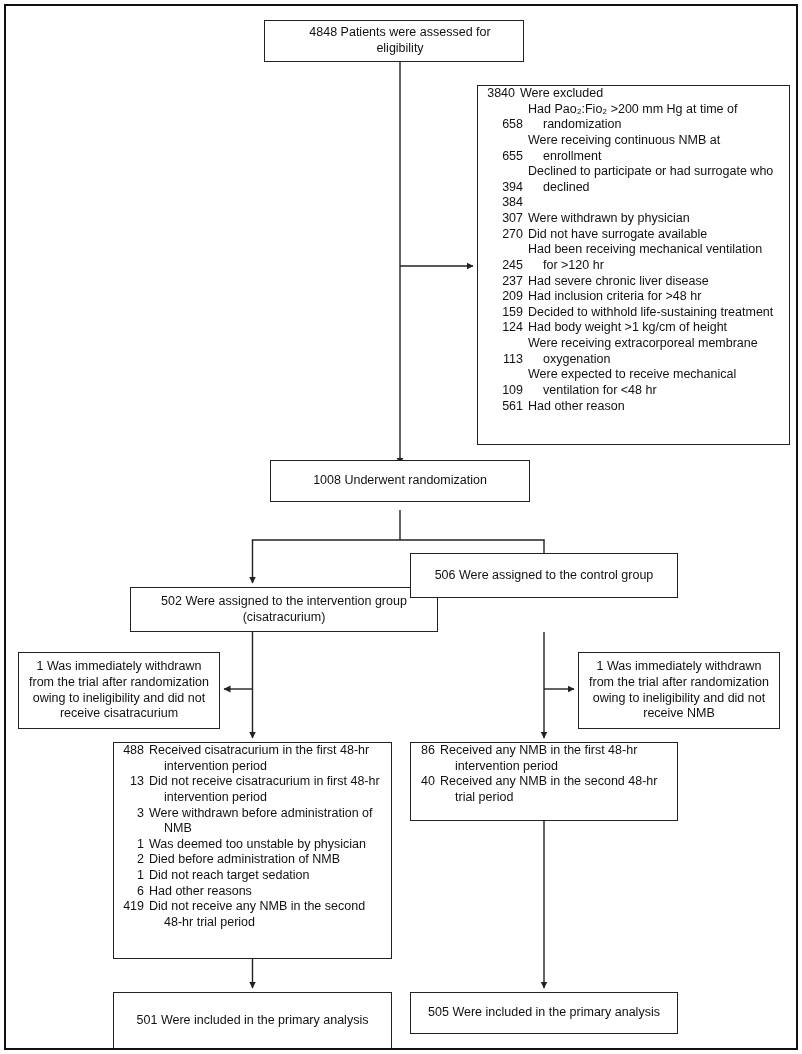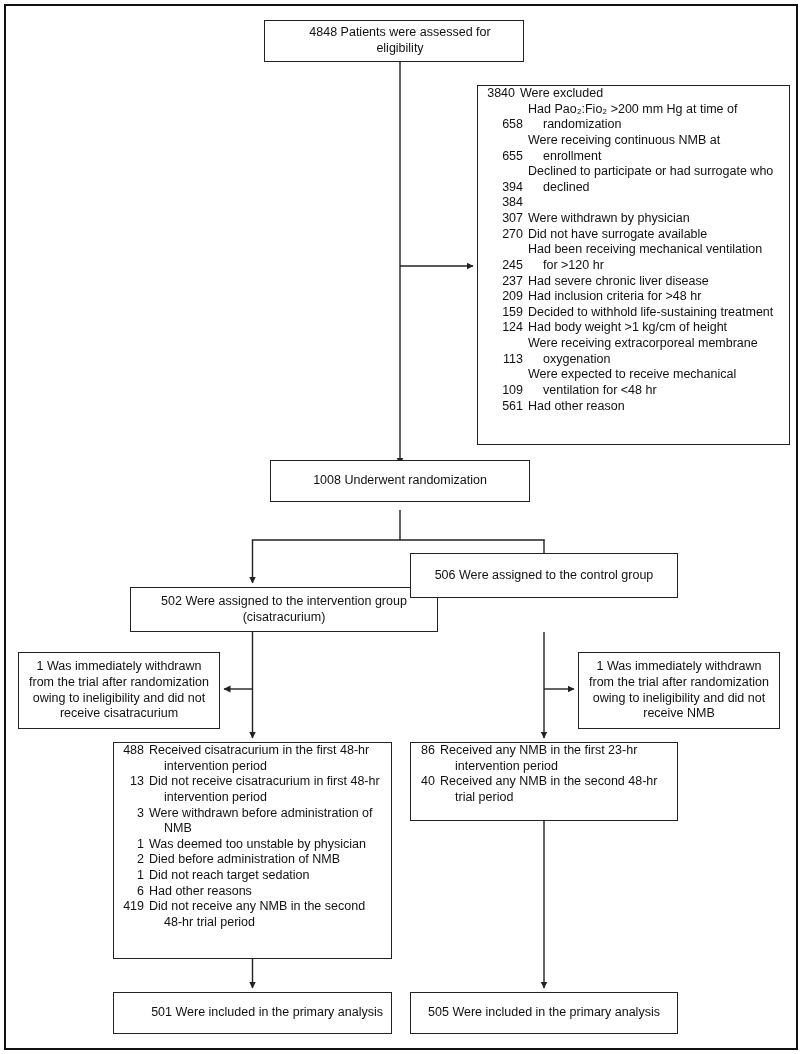--- a/index.html
+++ b/index.html
@@ -31,21 +31,21 @@
 
   #box-eligibility   { left:264px; top:20px;  width:260px; height:42px;padding-left:20px; }
   #box-excluded      { left:477px; top:85px;  width:313px; height:360px; }
   #box-randomization { left:270px; top:460px; width:260px; height:42px; }
   #box-intervention  { left:130px; top:587px; width:308px; height:45px; }
   #box-control       { left:410px; top:553px; width:268px; height:45px; }
   #box-intervention-withdrawn { left:18px;  top:652px; width:202px; height:77px; padding:2px 5px; }
   #box-control-withdrawn      { left:578px; top:652px; width:202px; height:77px; padding:2px 5px; }
   #box-left-treatment  { left:113px; top:742px; width:279px; height:217px; }
   #box-right-treatment { left:410px; top:742px; width:268px; height:79px; }
-  #box-left-analysis   { left:113px; top:992px; width:279px; height:42px;justify-content:flex-end; }
+  #box-left-analysis   { left:113px; top:992px; width:279px; height:58px; }
   #box-right-analysis  { left:410px; top:992px; width:268px; height:42px; }
 
   #box-excluded .num { width:33px; }
   #box-excluded .row.item { margin-left:8px;align-items:flex-end; }
   #box-left-treatment .num  { width:26px; }
   #box-right-treatment .num { width:20px; }
 </style>
 </head>
 <body>
 
@@ -219,21 +219,21 @@
           <span class="txt">Did not receive any NMB in the second 48-hr trial period</span>
         </div>
       </div>
   </div>
 
   <div class="box list" id="box-right-treatment">
     <div>
 
         <div class="row item">
           <span class="num">86</span>
-          <span class="txt">Received any NMB in the first 23-hr intervention period</span>
+          <span class="txt">Received any NMB in the first 48-hr intervention period</span>
         </div>
 
         <div class="row item">
           <span class="num">40</span>
           <span class="txt">Received any NMB in the second 48-hr trial period</span>
         </div>
       </div>
   </div>
 
   <div class="box center" id="box-left-analysis">

